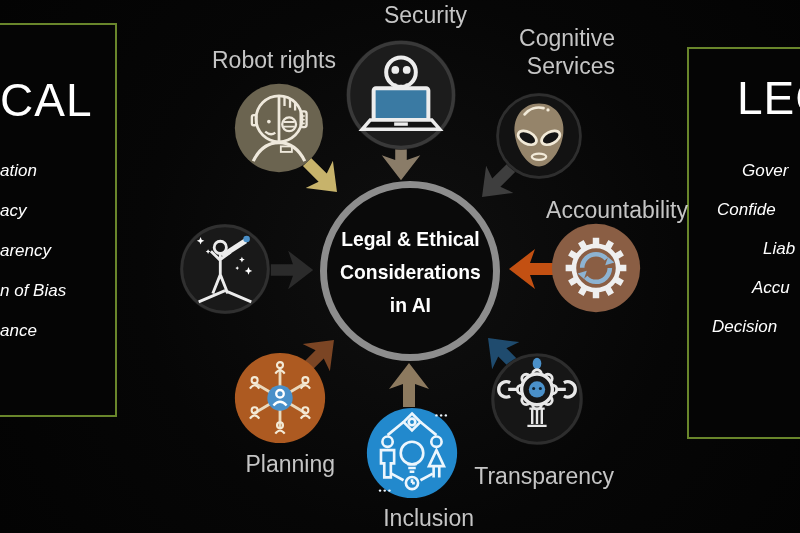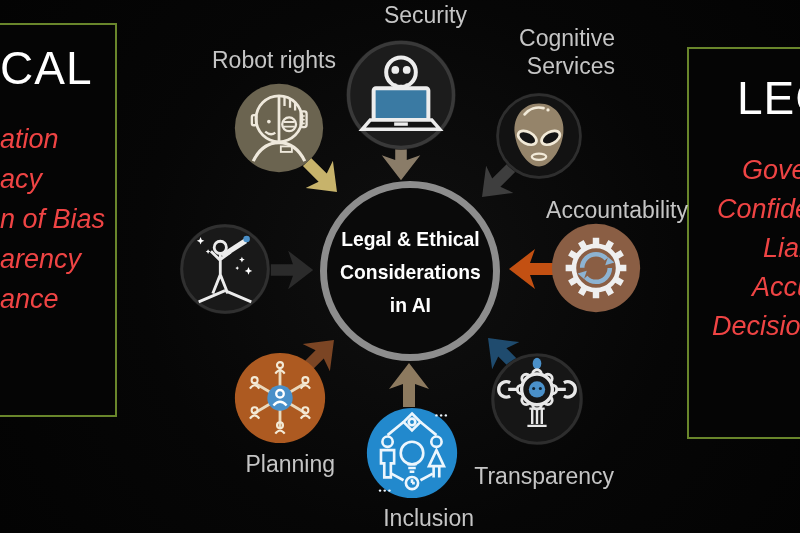--- a/index.html
+++ b/index.html
@@ -1,43 +1,43 @@
 <!DOCTYPE html>
 <html><head>
 <meta charset="utf-8">
 <style>
   html,body{margin:0;padding:0;background:#000;}
   .stage{position:relative;width:800px;height:533px;overflow:hidden;
          background:radial-gradient(circle at 410px 265px,#101010 0%,#060606 55%,#030303 100%);
          font-family:"Liberation Sans",sans-serif;}
   .panel{position:absolute;border:2px solid #69862b;box-sizing:border-box;background:#050505;}
   .panel-heading{font-size:46px;font-weight:400;color:#ffffff;letter-spacing:1px;line-height:1;white-space:nowrap;}
-  .panel-item{font-style:italic;font-size:27px;color:#ef4444;line-height:40px;white-space:nowrap;}
+  .panel-item{font-style:italic;font-size:17px;color:#ffffff;line-height:40px;white-space:nowrap;}
   #right-panel .panel-item{line-height:39px;}
   .center-circle{position:absolute;left:320px;top:181px;width:166px;height:166px;border-radius:50%;
                  border:7px solid #8d8d8d;background:#0a0a0a;display:flex;align-items:center;justify-content:center;}
   .center-text{color:#ffffff;font-weight:bold;font-size:21px;line-height:33px;text-align:center;
                transform:scaleX(0.92);letter-spacing:0px;}
   .node{position:absolute;}
   .node svg{display:block;width:100%;height:100%;}
   .node-label{position:absolute;color:#c5c5c5;font-size:23px;line-height:28px;text-align:right;}
   .arrow{position:absolute;transform-origin:50% 50%;}
 </style>
 </head>
 <body>
 
 <div class="stage">
 
   <div id="left-panel" class="panel" style="left:-24px;top:23px;width:141px;height:394px;padding-left:22px;">
-    <div class="panel-heading" style="margin-top:20px;">CAL</div>
+    <div class="panel-heading" style="margin-top:52px;">CAL</div>
     <div style="margin-top:28px;">
       <div class="panel-item">ation</div>
       <div class="panel-item">acy</div>
+      <div class="panel-item">arency</div>
       <div class="panel-item">n of Bias</div>
-      <div class="panel-item">arency</div>
       <div class="panel-item">ance</div>
     </div>
   </div>
 
   <div id="right-panel" class="panel" style="left:687px;top:47px;width:142px;height:392px;">
     <div class="panel-heading" style="margin-top:26px;padding-left:48px;">LEG</div>
     <div style="margin-top:30px;">
       <div class="panel-item" style="padding-left:53px;">Gover</div>
       <div class="panel-item" style="padding-left:28px;">Confide</div>
       <div class="panel-item" style="padding-left:74px;">Liab</div>

